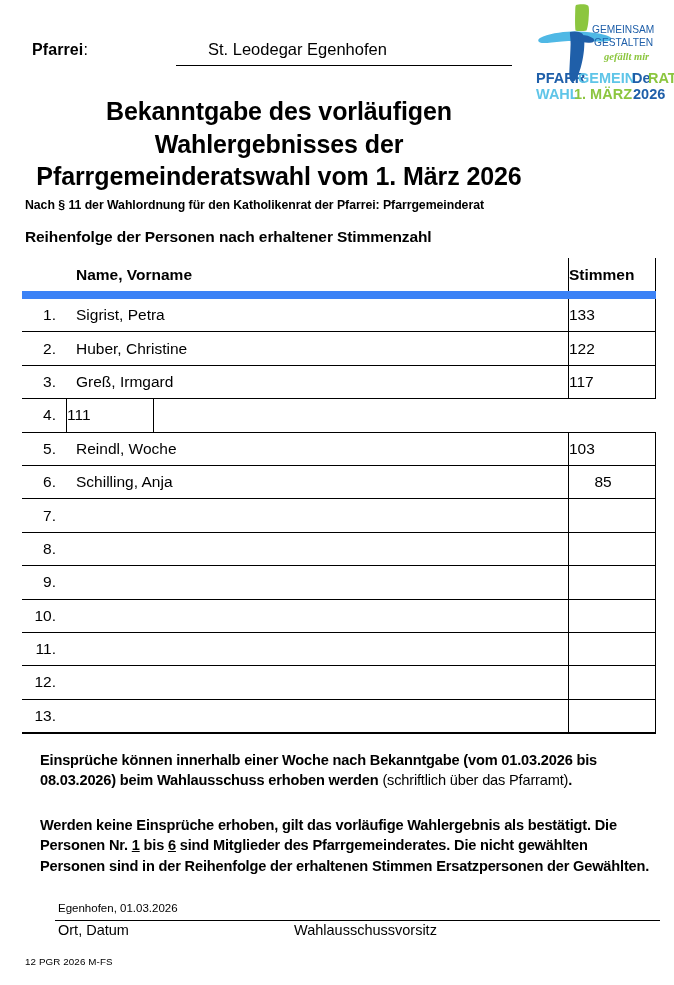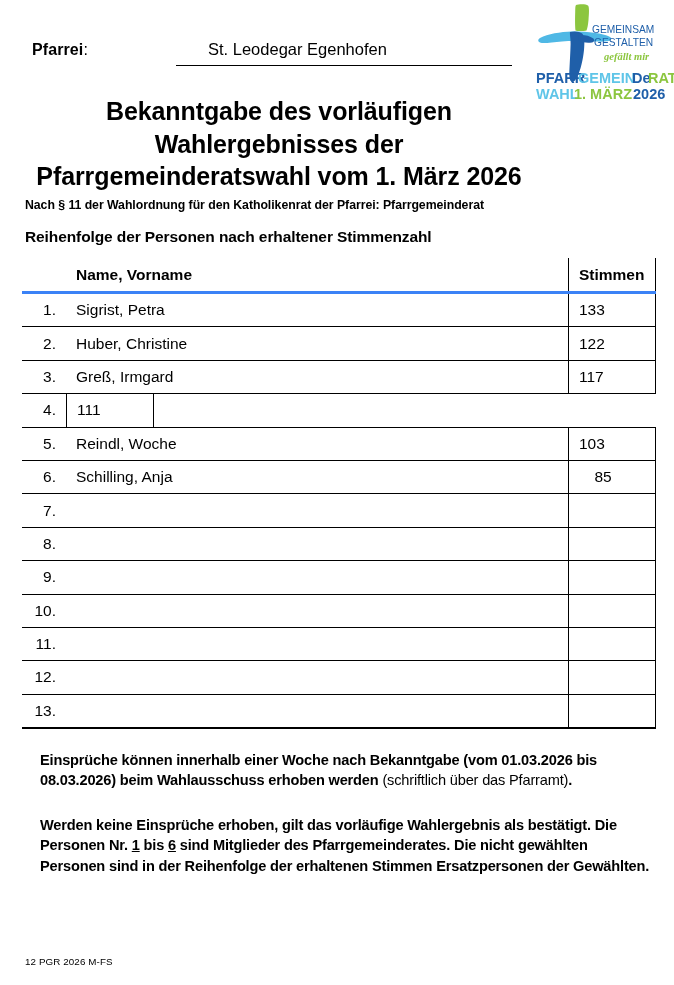--- a/index.html
+++ b/index.html
@@ -104,21 +104,21 @@
     width: 634px;
   }
   .vt-row {
     position: relative;
     height: 32.4px;
     display: flex;
     align-items: center;
   }
   .vt-head {
     height: 33px;
-    border-bottom: 3px solid #3b82f6;
+    border-bottom: 8px solid #3b82f6;
   }
   .vt-body-row {
     border-bottom: 1.4px solid #000;
   }
   .vt-body-row.first {
     border-top: none;
   }
   .vt-num {
     width: 44px;
     flex: 0 0 44px;
@@ -139,21 +139,20 @@
   }
   .vt-votes {
     width: 88px;
     flex: 0 0 88px;
     box-sizing: border-box;
     border-left: 1.6px solid #000;
     border-right: 1.6px solid #000;
     height: 100%;
     display: flex;
     align-items: center;
-    padding-left: 10px;
     font-size: 15.5px;
   }
   .vt-head .vt-votes {
     font-weight: bold;
     border-right: 1.6px solid #000;
   }
   .vt-votes.centered {
     padding-left: 0;
     justify-content: center;
     padding-right: 18px;
@@ -346,16 +345,25 @@
           <div class="vt-votes"></div>
         </div>
         <div class="vt-bottom-cap"></div>
       </div>
   </div>
 
   <p class="notice notice-1"><span>Einsprüche können innerhalb einer Woche nach Bekanntgabe (vom 01.03.2026 bis 08.03.2026) beim Wahlausschuss erhoben werden</span><span class="light"> (schriftlich über das Pfarramt)</span><span>.</span></p>
 
   <p class="notice notice-2"><span>Werden keine Einsprüche erhoben, gilt das vorläufige Wahlergebnis als bestätigt. Die Personen Nr. </span><u>1</u><span> bis </span><u>6</u><span> sind Mitglieder des Pfarrgemeinderates. Die nicht gewählten Personen sind in der Reihenfolge der erhaltenen Stimmen Ersatzpersonen der Gewählten.</span></p>
 
+  <div class="sig-area">
+    <div class="sig-line-wrap">
+      <span class="sig-ort-datum">Egenhofen, 01.03.2026</span>
+    </div>
+    <div class="sig-captions">
+      <span class="sig-cap-left">Ort, Datum</span>
+      <span class="sig-cap-right">Wahlausschussvorsitz</span>
+    </div>
+  </div>
 
   <div class="footer-code">12 PGR 2026 M-FS</div>
 
 </div>
 
 </body></html>

